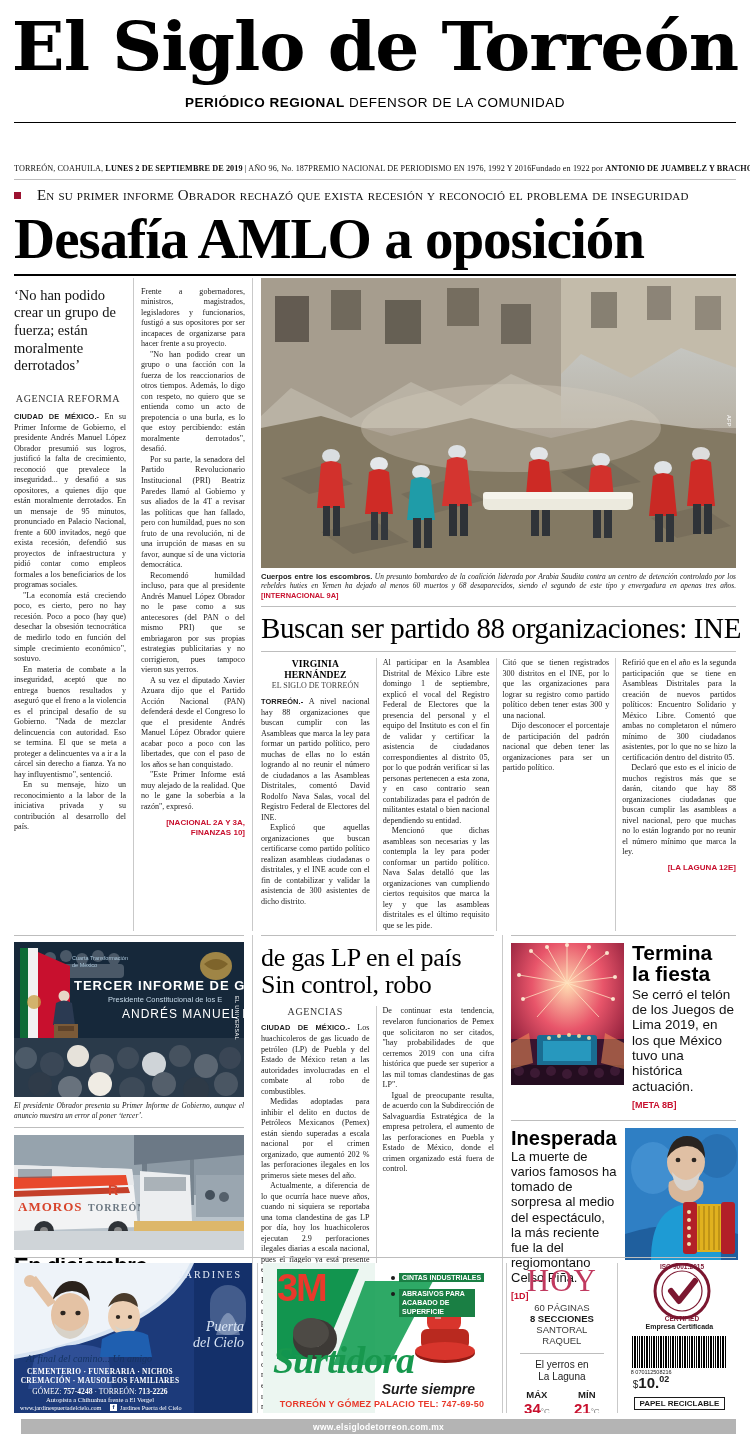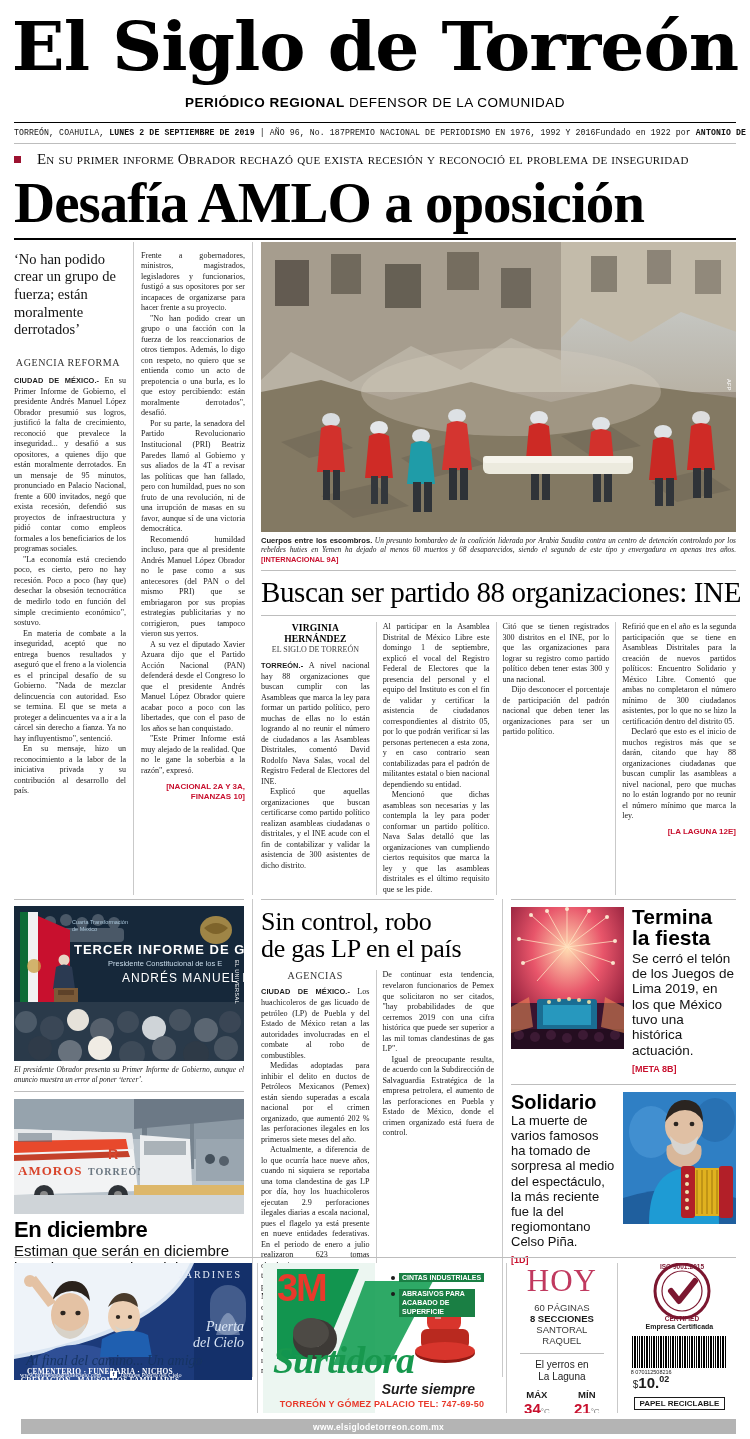--- a/index.html
+++ b/index.html
@@ -27,22 +27,22 @@
   }
   .tagline{
     text-align:center;font-family:"Liberation Sans",sans-serif;
     font-size:13.5px;letter-spacing:.5px;margin-top:16px;color:#000;
   }
   .tagline b{font-weight:bold;}
   .rule{border-top:1px solid #000;margin-top:12px;}
   .rule-thin{border-top:1px solid #bdbdbd;}
   .dateline{
     display:flex;align-items:center;justify-content:space-between;
-    font-family:Liberation Mono, monospace;font-size:8.2px;
-    padding:5px 0 6px 0;color:#111;letter-spacing:.1px;
+    font-family:Liberation Serif, serif;font-size:8.2px;
+    padding:5px 0 6px 0;color:#111;letter-spacing:.1px;margin-top:36px;
   }
   .dateline .c{flex:0 0 auto;}
   .dateline .c.mid{margin-left:auto;margin-right:auto;}
   .dateline b{font-weight:bold;}
 
   
   .kicker{
     display:flex;align-items:center;gap:16px;
     font-family:"Liberation Serif",serif;
     font-variant:small-caps;font-size:15px;letter-spacing:.2px;
@@ -449,22 +449,22 @@
       <div style="margin-top:5px;">
         <div class="promo-h">En diciembre</div>
         <div class="promo-t">Estiman que serán en diciembre las primeras pruebas del Metrobús en La Laguna de Coahuila.</div>
         <div style="text-align:right;margin-top:1px;"><span class="tag-s">[LA LAGUNA 1E]</span></div>
       </div>
     </div>
 
     <div class="col vline" style="width:250px;padding:0 8px;">
       <div class="rule-thin"></div>
       <div class="head3">
+        <div>de gas LP en el país</div>
         <div>Sin control, robo</div>
-        <div>de gas LP en el país</div>
       </div>
       <div class="cols" style="margin-top:4px;">
         <div class="col" style="width:115px;padding-right:6px;">
           <div class="byline" style="padding:0 0 6px 0;">AGENCIAS</div>
           <div class="bodytext">
             <p class="first"><span class="lead">CIUDAD DE MÉXICO.-</span><span> Los huachicoleros de gas licuado de petróleo (LP) de Puebla y del Estado de México retan a las autoridades involucradas en el combate al robo de combustibles.</span></p>
             <p>Medidas adoptadas para inhibir el delito en ductos de Petróleos Mexicanos (Pemex) están siendo superadas a escala nacional por el crimen organizado, que aumentó 202 % las perforaciones ilegales en los primeros siete meses del año.</p>
             <p>Actualmente, a diferencia de lo que ocurría hace nueve años, cuando ni siquiera se reportaba una toma clandestina de gas LP por día, hoy los huachicoleros ejecutan 2.9 perforaciones ilegales diarias a escala nacional, pues el flagelo ya está presente en nueve entidades federativas. En el periodo de enero a julio realizaron 623 tomas clandestinas para extraer este tipo de combustible empleado por siete de cada 10 hogares en México y que se distribuye en cilindros metálicos o a través de tanques estacionarios en domicilios particulares, negocios, comercios e industria, el número supera a las 206 reportadas en los primeros siete meses de 2018.</p>
           </div>
         </div>
@@ -547,21 +547,21 @@
           <div class="promo-s" style="font-size:21px;line-height:.98;">la fiesta</div>
           <div class="promo-sub" style="font-size:13.5px;line-height:1.14;margin-top:2px;">Se cerró el telón de los Juegos de Lima 2019, en los que México tuvo una histórica actuación.</div>
           <div><span class="tag-xs">[META 8B]</span></div>
         </div>
       </div>
 
       <div class="rule-thin" style="margin-top:8px;"></div>
 
       <div style="display:flex;gap:8px;margin-top:7px;">
         <div style="flex:1 1 auto;">
-          <div class="promo-s" style="font-size:20px;line-height:1;">Solidario</div>
+          <div class="promo-s" style="font-size:20px;line-height:1;">Inesperada</div>
           <div class="promo-sub" style="font-size:13px;line-height:1.16;margin-top:1px;">La muerte de varios famosos ha tomado de sorpresa al medio del espectáculo, la más reciente fue la del regiomontano Celso Piña.</div>
           <div><span class="tag-xs">[1D]</span></div>
         </div>
         <div class="photo" style="width:113px;height:132px;flex:0 0 auto;">
           <svg width="113" height="132" viewBox="0 0 113 132" preserveAspectRatio="none">
             <rect width="113" height="132" fill="#2f7fc4"></rect>
             <ellipse cx="28" cy="40" rx="22" ry="26" fill="#4e9ad8" opacity=".6"></ellipse>
             <ellipse cx="92" cy="28" rx="20" ry="22" fill="#2468a8" opacity=".6"></ellipse>
             <path d="M0 106 q56 -18 113 0 L113 132 L0 132 Z" fill="#1f5f9e"></path>
 
@@ -597,21 +597,21 @@
           </svg>
         </div>
       </div>
     </div>
   </div>
 
   <div class="pad" style="position:absolute;left:0;right:0;bottom:26px;">
     <div class="rule-thin" style="margin-bottom:5px;"></div>
     <div class="adstrip">
 
-      <div class="ad" style="width:248px;height:117px;">
+      <div class="ad" style="width:248px;height:150px;">
         <svg width="248" height="150" viewBox="0 0 248 150" preserveAspectRatio="none">
           <rect width="248" height="150" fill="#1c3a7a"></rect>
           <path d="M0 0 L180 0 Q150 70 0 96 Z" fill="#d8e4f2"></path>
           <path d="M0 0 L176 0 Q146 66 0 92 Z" fill="#eef3f9"></path>
 
           <g>
             <ellipse cx="56" cy="52" rx="19" ry="22" fill="#e4c2a4"></ellipse>
             <path d="M38 38 q6 -20 20 -20 q16 0 18 20 q-8 -10 -18 -10 q-12 0 -20 10z" fill="#2a221c"></path>
             <path d="M40 60 q16 16 32 0 q-2 14 -16 16 q-14 -2 -16 -16z" fill="#d8d2c8"></path>
             <ellipse cx="49" cy="50" rx="2.6" ry="2.3" fill="#2b2520"></ellipse>
@@ -630,21 +630,21 @@
             <path d="M0 42 q24 -14 46 -4 l4 22 h-52z" fill="#1f5fb0"></path>
           </g>
 
           <rect x="180" y="0" width="68" height="150" fill="#14306a"></rect>
           <rect x="196" y="22" width="36" height="50" rx="18" fill="#cfe0f5" opacity=".25"></rect>
           <path d="M202 72 q12 -44 24 0z" fill="#e5eefb" opacity=".35"></path>
         </svg>
         <div style="position:absolute;right:10px;top:6px;font-family:'Liberation Serif',serif;font-size:10px;letter-spacing:2px;color:#e8eef8;">JARDINES</div>
         <div style="position:absolute;right:8px;top:56px;font-family:'Liberation Serif',serif;font-style:italic;font-size:14px;color:#dce7f6;">Puerta</div>
         <div style="position:absolute;right:8px;top:72px;font-family:'Liberation Serif',serif;font-style:italic;font-size:14px;color:#dce7f6;">del Cielo</div>
-        <div style="position:absolute;left:12px;top:90px;font-family:'Liberation Serif',serif;font-style:italic;font-size:14px;color:#163463;">Al final del camino... Un amigo</div>
+        <div style="position:absolute;left:12px;top:90px;font-family:'Liberation Serif',serif;font-style:italic;font-size:10px;color:#163463;">Al final del camino... Un amigo</div>
         <div style="position:absolute;left:0;right:66px;top:104px;text-align:center;font-family:'Liberation Serif',serif;font-weight:bold;font-size:7.4px;color:#ffffff;letter-spacing:.3px;">CEMENTERIO · FUNERARIA · NICHOS</div>
         <div style="position:absolute;left:0;right:66px;top:113px;text-align:center;font-family:'Liberation Serif',serif;font-weight:bold;font-size:7.4px;color:#ffffff;letter-spacing:.3px;">CREMACIÓN · MAUSOLEOS FAMILIARES</div>
         <div style="position:absolute;left:0;right:66px;top:124px;text-align:center;font-family:'Liberation Serif',serif;font-size:7.6px;color:#ffffff;">
           <span style="font-variant:small-caps;">GÓMEZ:</span>
           <b>757-4248</b> ·
           <span style="font-variant:small-caps;">TORREÓN:</span>
           <b>713-2226</b>
         </div>
         <div style="position:absolute;left:0;right:66px;top:133px;text-align:center;font-family:'Liberation Serif',serif;font-size:6.6px;color:#ffffff;">Autopista a Chihuahua frente a El Vergel</div>
         <div style="position:absolute;left:6px;bottom:2px;font-family:'Liberation Serif',serif;font-size:6.2px;color:#ffffff;">www.jardinespuertadelcielo.com</div>

